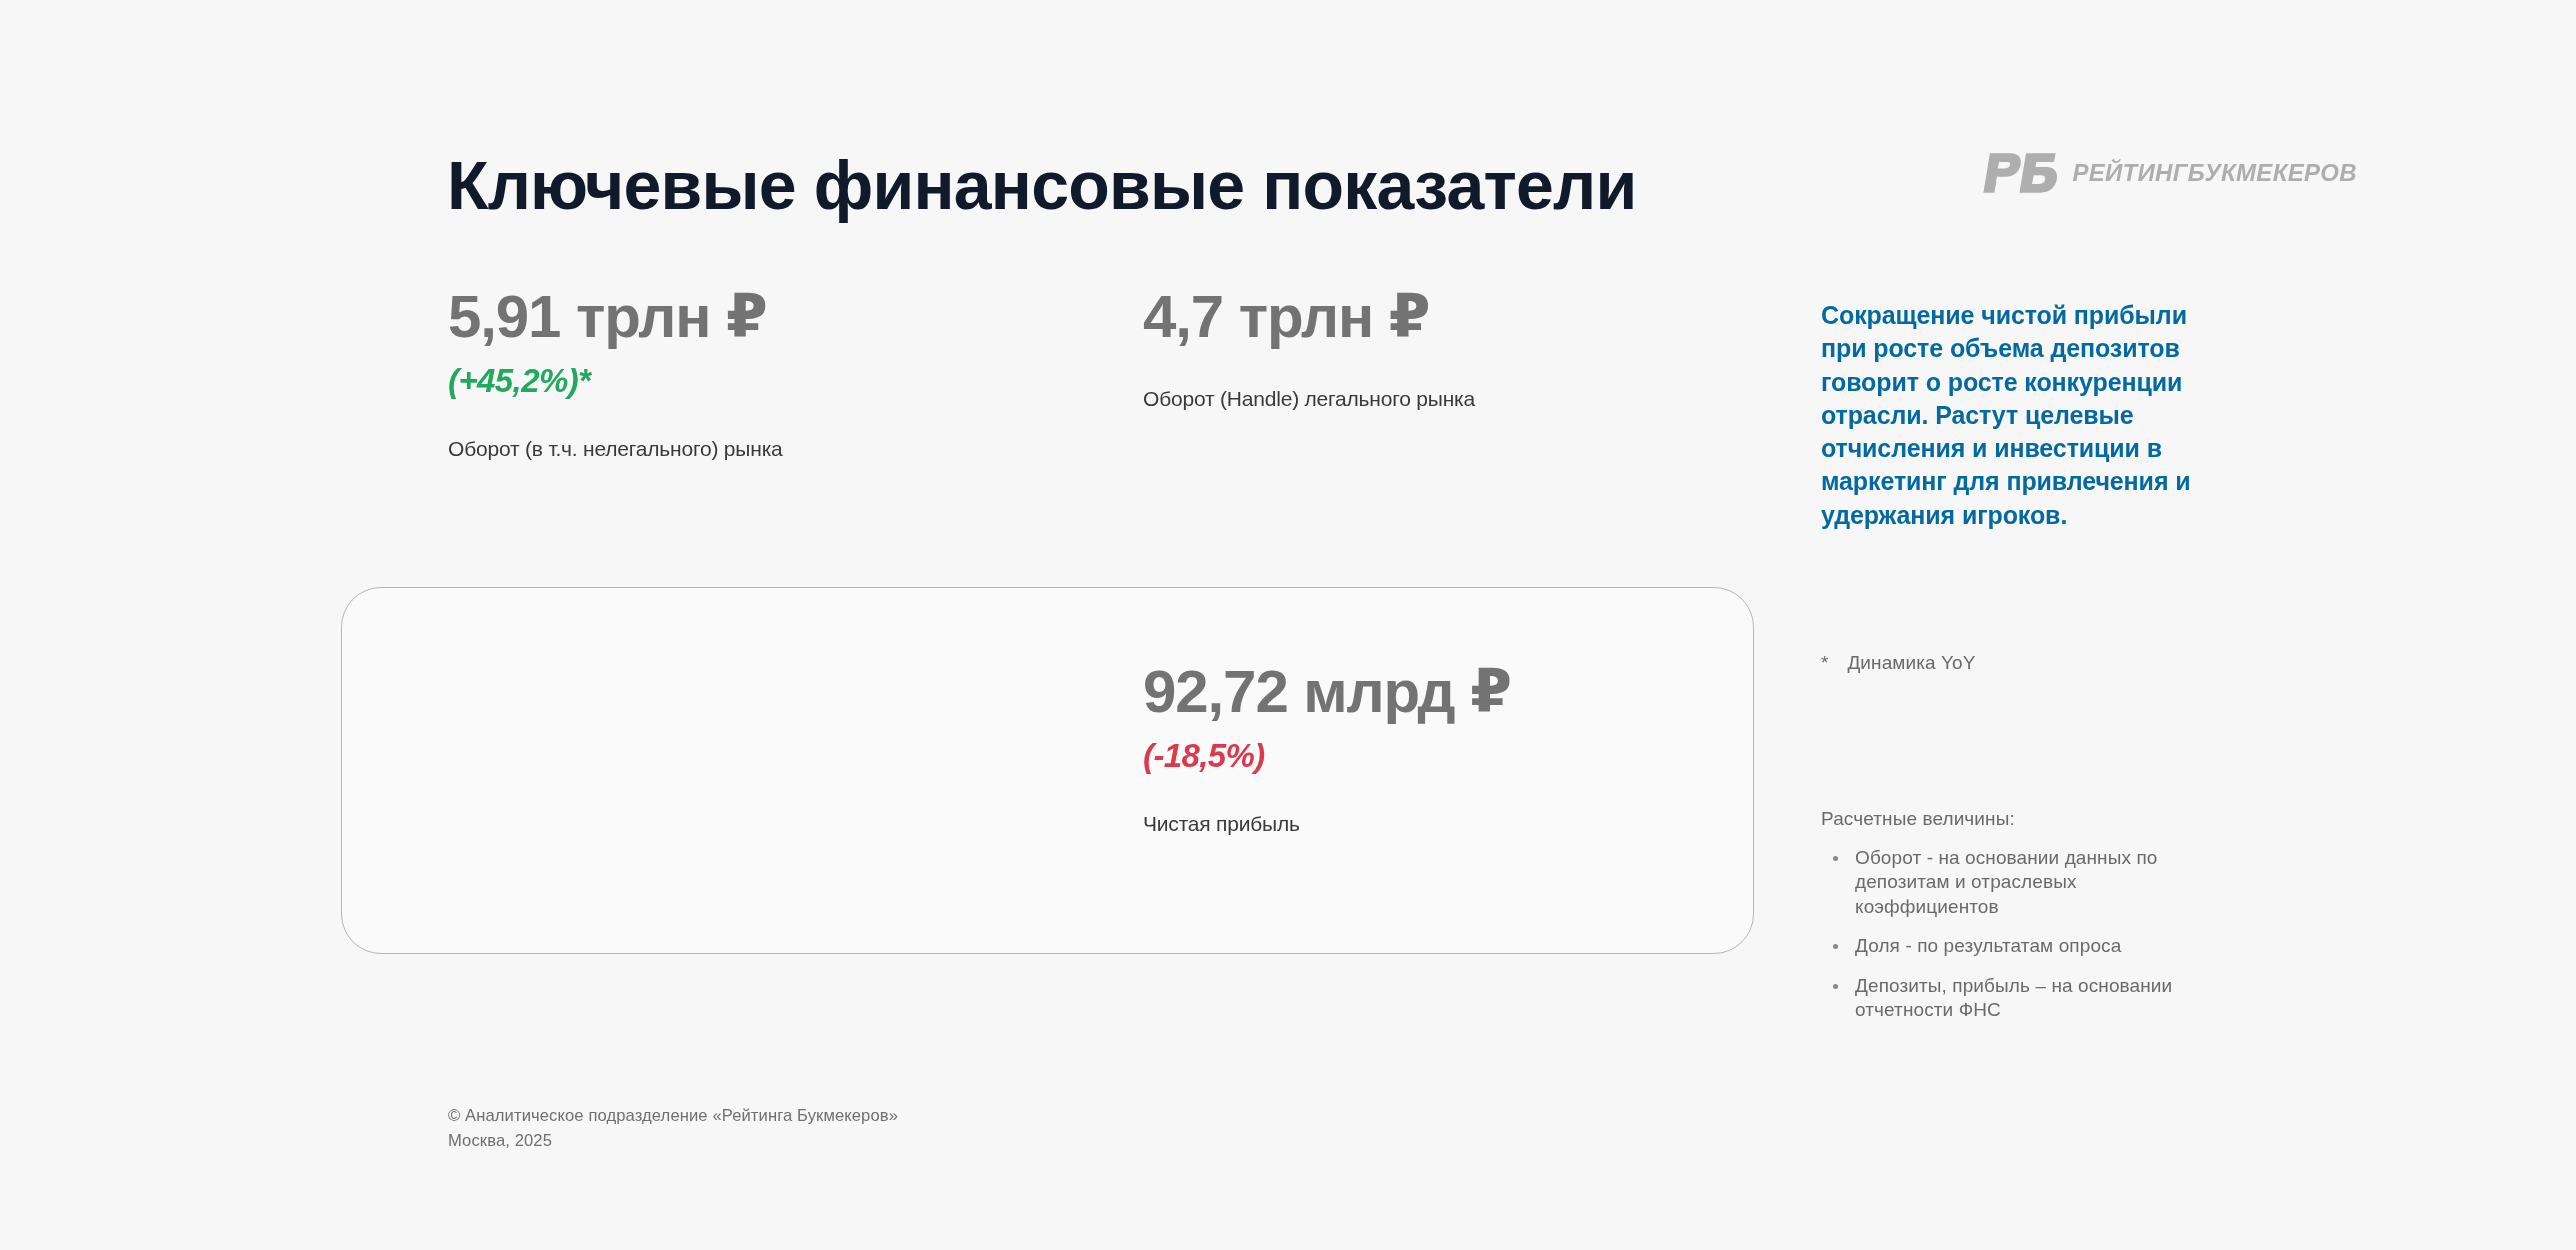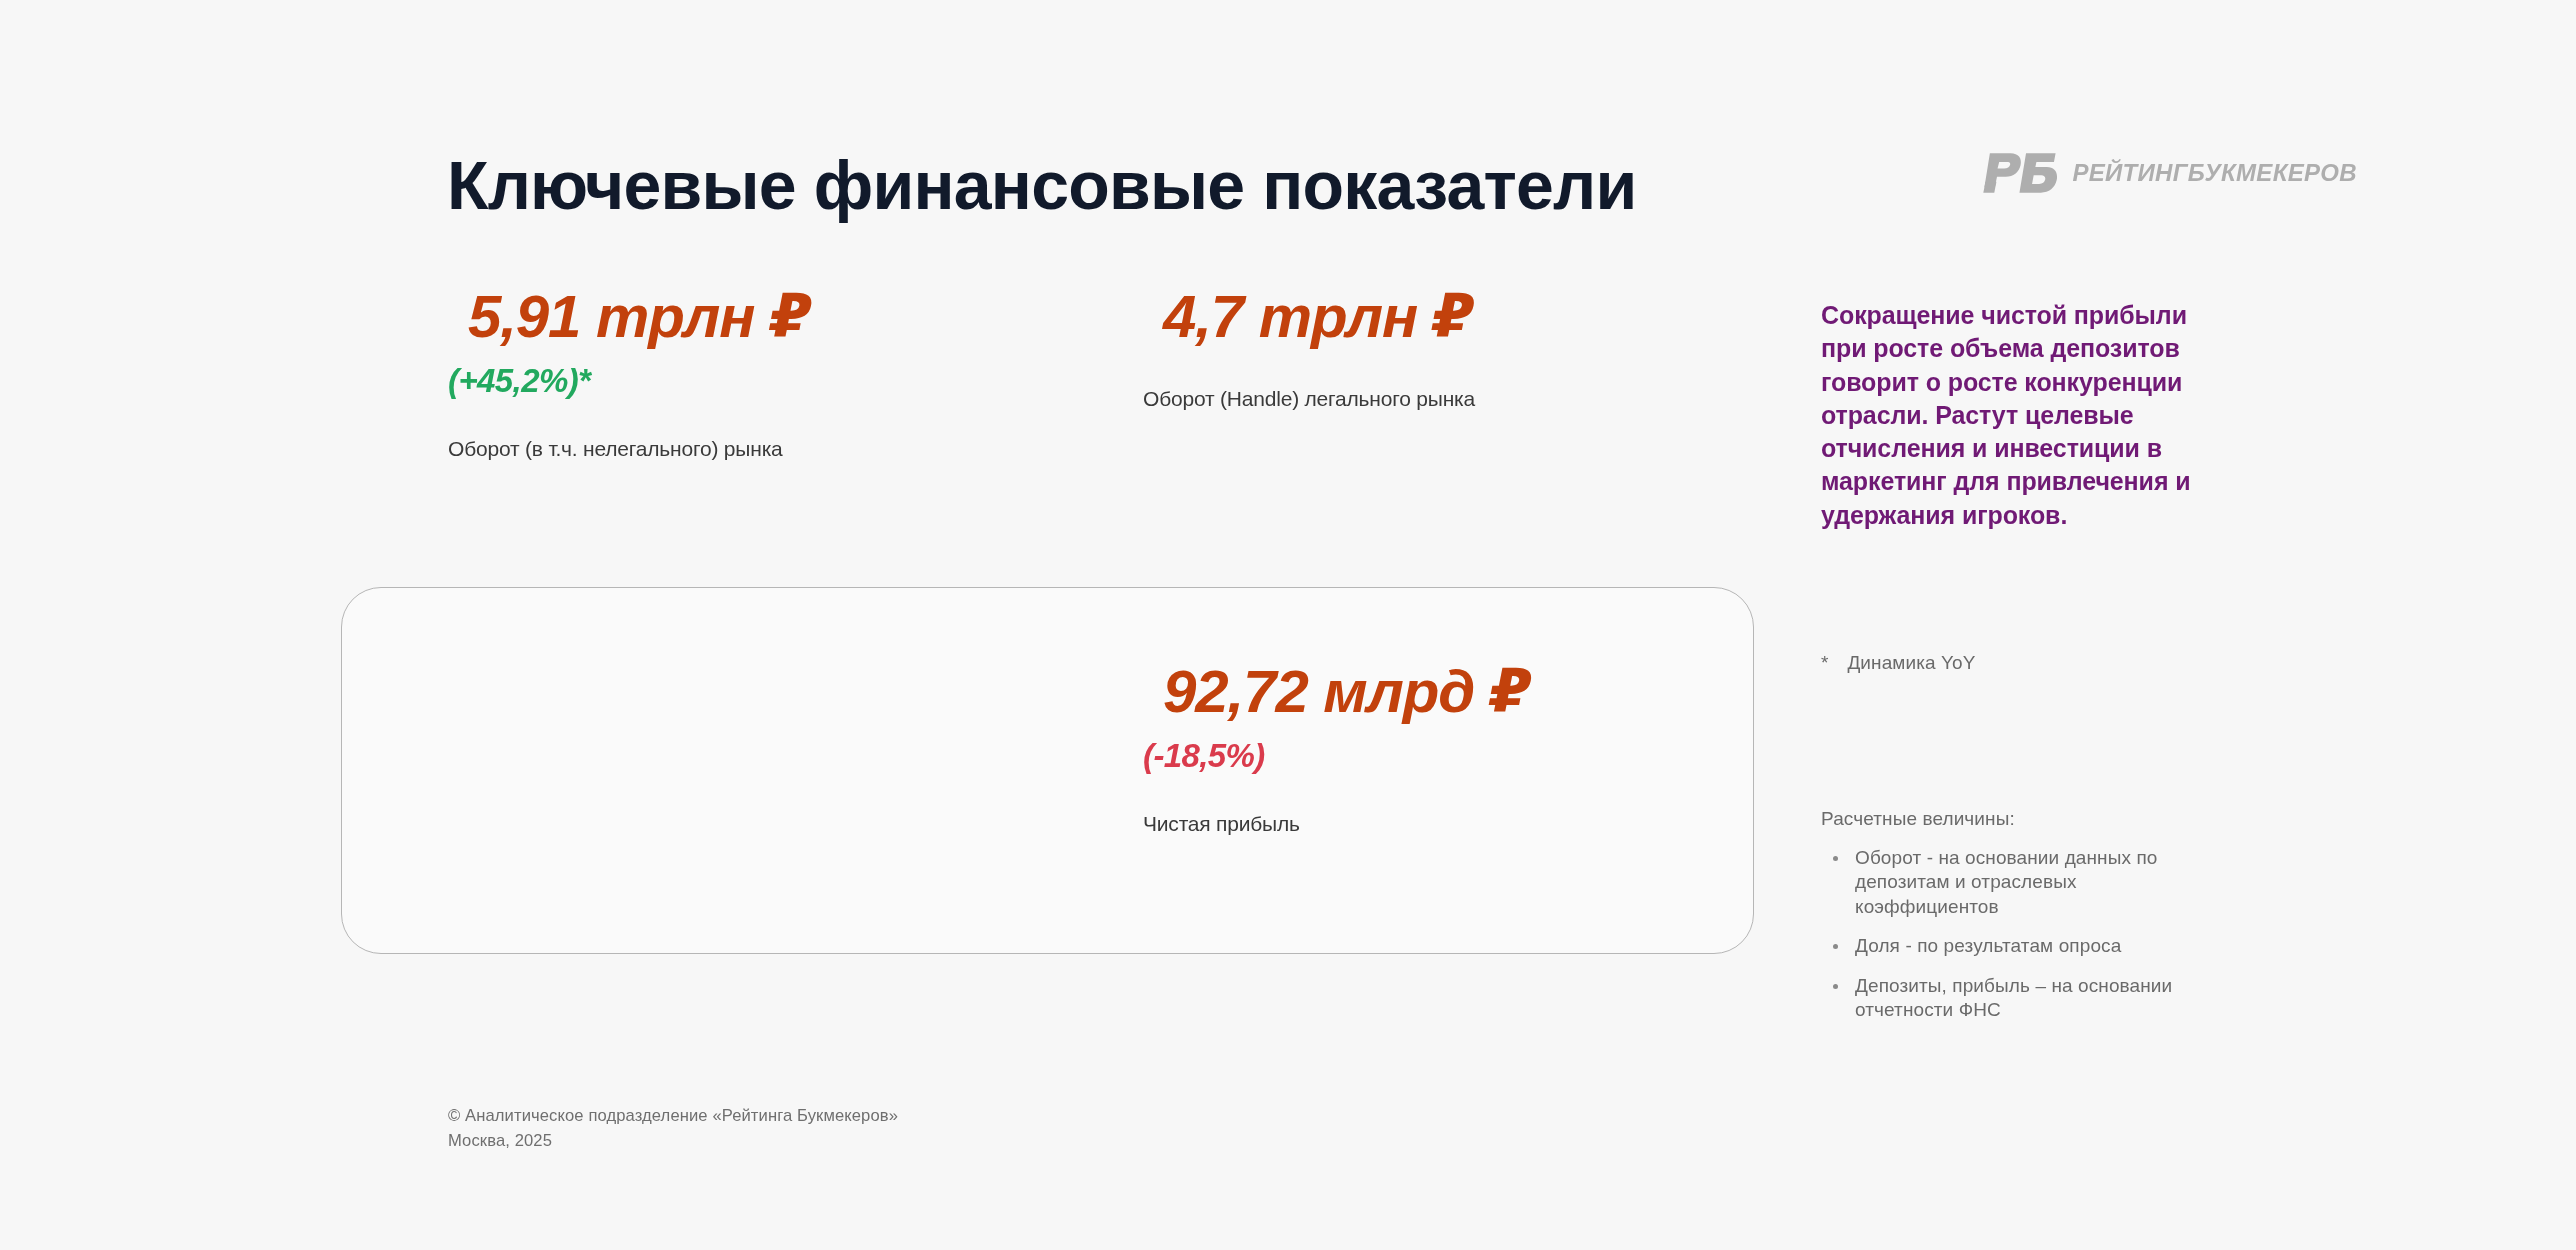--- a/index.html
+++ b/index.html
@@ -64,26 +64,24 @@
   }
 
   
   .kpi {
     position: absolute;
     width: 684px;
   }
   .kpi-value {
     font-size: 60px;
     font-weight: 700;
-    font-style: italic;
     letter-spacing: -1.1px;
-    color: #c2410c;
+    color: #737373;
     line-height: 1;
     white-space: nowrap;
-    margin-left: 20px;
   }
   .kpi-delta {
     margin-top: 17px;
     font-size: 33px;
     font-weight: 700;
     font-style: italic;
     letter-spacing: -0.6px;
     line-height: 1;
     white-space: nowrap;
   }
@@ -120,21 +118,21 @@
   
   .summary {
     position: absolute;
     left: 1821px;
     top: 299px;
     width: 386px;
     font-size: 25px;
     font-weight: 700;
     line-height: 1.33;
     letter-spacing: -0.1px;
-    color: #701a75;
+    color: #0369a1;
   }
 
   .footnote {
     position: absolute;
     left: 1821px;
     top: 652px;
     display: flex;
     gap: 14.4px;
     font-size: 19px;
     color: #6a6a6a;

